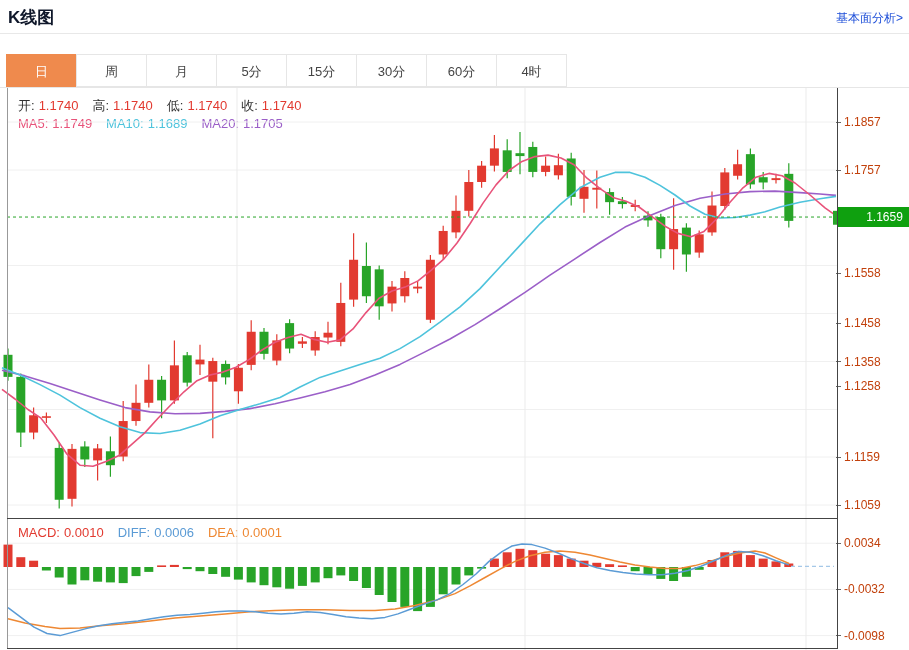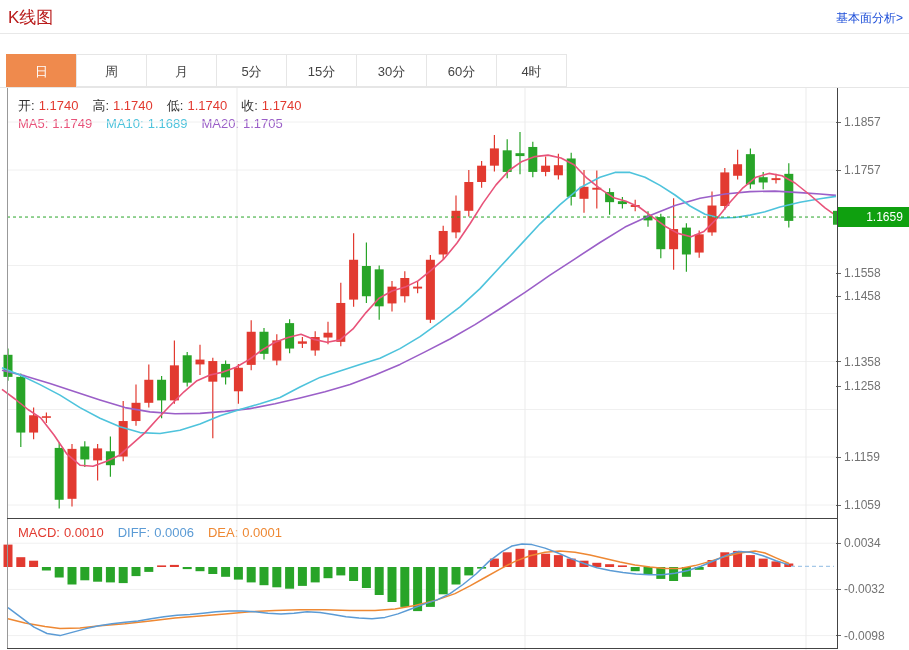--- a/index.html
+++ b/index.html
@@ -1,30 +1,30 @@
 <!DOCTYPE html>
 <html><head>
 <meta charset="utf-8">
 <style>
   html,body{margin:0;padding:0;background:#fff;}
   #root{position:relative;width:909px;height:650px;background:#fff;overflow:hidden;
         font-family:"Liberation Sans","DejaVu Sans",sans-serif;}
-  .page-title{position:absolute;left:8px;top:6px;font-size:17px;font-weight:normal;color:#b91c1c;}
+  .page-title{position:absolute;left:8px;top:6px;font-size:17px;font-weight:bold;color:#0f172a;}
   .top-link{position:absolute;right:6px;top:10px;font-size:12px;color:#1d4ed8;cursor:pointer;}
   .hr-top{position:absolute;left:0;top:33px;width:909px;height:1px;background:#e8e8e8;}
   .tabbar{position:absolute;left:7px;top:54px;display:flex;}
   .tab{width:71px;height:33px;line-height:33px;text-align:center;font-size:13px;color:#444;
        background:#fff;border:1px solid #e6e6e6;margin-left:-1px;box-sizing:border-box;cursor:pointer;}
   .tab.active{background:#ef8a4d;border-color:#ef8a4d;color:#fff;}
   .tab-underline{position:absolute;left:0;top:87px;width:909px;height:1px;background:#e6e6e6;}
   .legend-row{position:absolute;left:18px;font-size:13px;white-space:nowrap;}
   .legend-row span{margin-right:4px;}
   .legend-row .item{margin-right:14px;}
   svg{position:absolute;left:0;}
-  .axis-label{position:absolute;left:836px;font-size:12px;color:#737373;display:flex;align-items:center;height:14px;}
+  .axis-label{position:absolute;left:836px;font-size:12px;color:#c2410c;display:flex;align-items:center;height:14px;}
   .axis-label .tick{display:inline-block;width:5px;height:1px;background:#666;margin-right:3px;}
   .price-tag{position:absolute;left:838px;width:71px;height:20px;background:#0fa00f;color:#fff;
              font-size:12px;line-height:20px;text-align:center;}
   .border-line{position:absolute;background:#444;}
 </style>
 </head>
 <body>
 
 <div id="root">
   <div class="page-title">K线图</div>
@@ -393,21 +393,21 @@
         <span>1.1857</span>
       </div>
       <div class="axis-label" style="top: 163px;">
         <div class="tick"></div>
         <span>1.1757</span>
       </div>
       <div class="axis-label" style="top: 266px;">
         <div class="tick"></div>
         <span>1.1558</span>
       </div>
-      <div class="axis-label" style="top: 289px; align-items: center;">
+      <div class="axis-label" style="top: 316px; align-items: center;">
         <div class="tick"></div>
         <span>1.1458</span>
       </div>
       <div class="axis-label" style="top: 354.52px;">
         <div class="tick"></div>
         <span>1.1358</span>
       </div>
       <div class="axis-label" style="top: 379px;">
         <div class="tick"></div>
         <span>1.1258</span>

